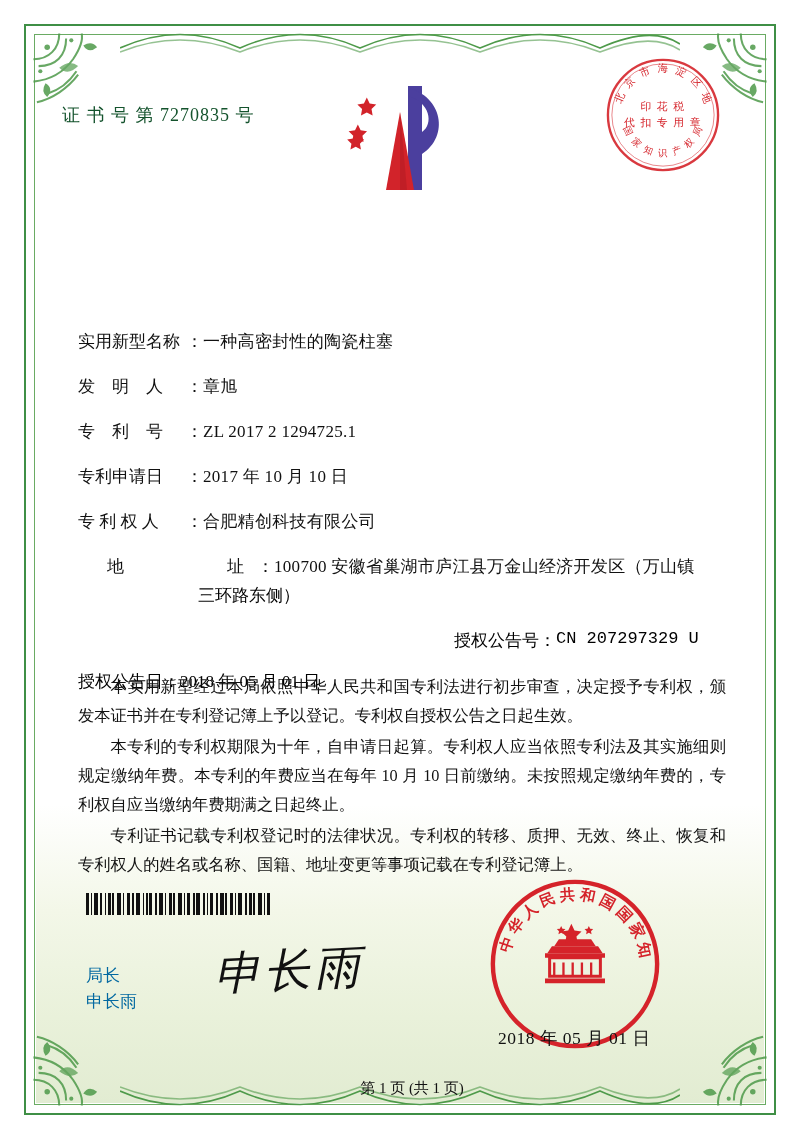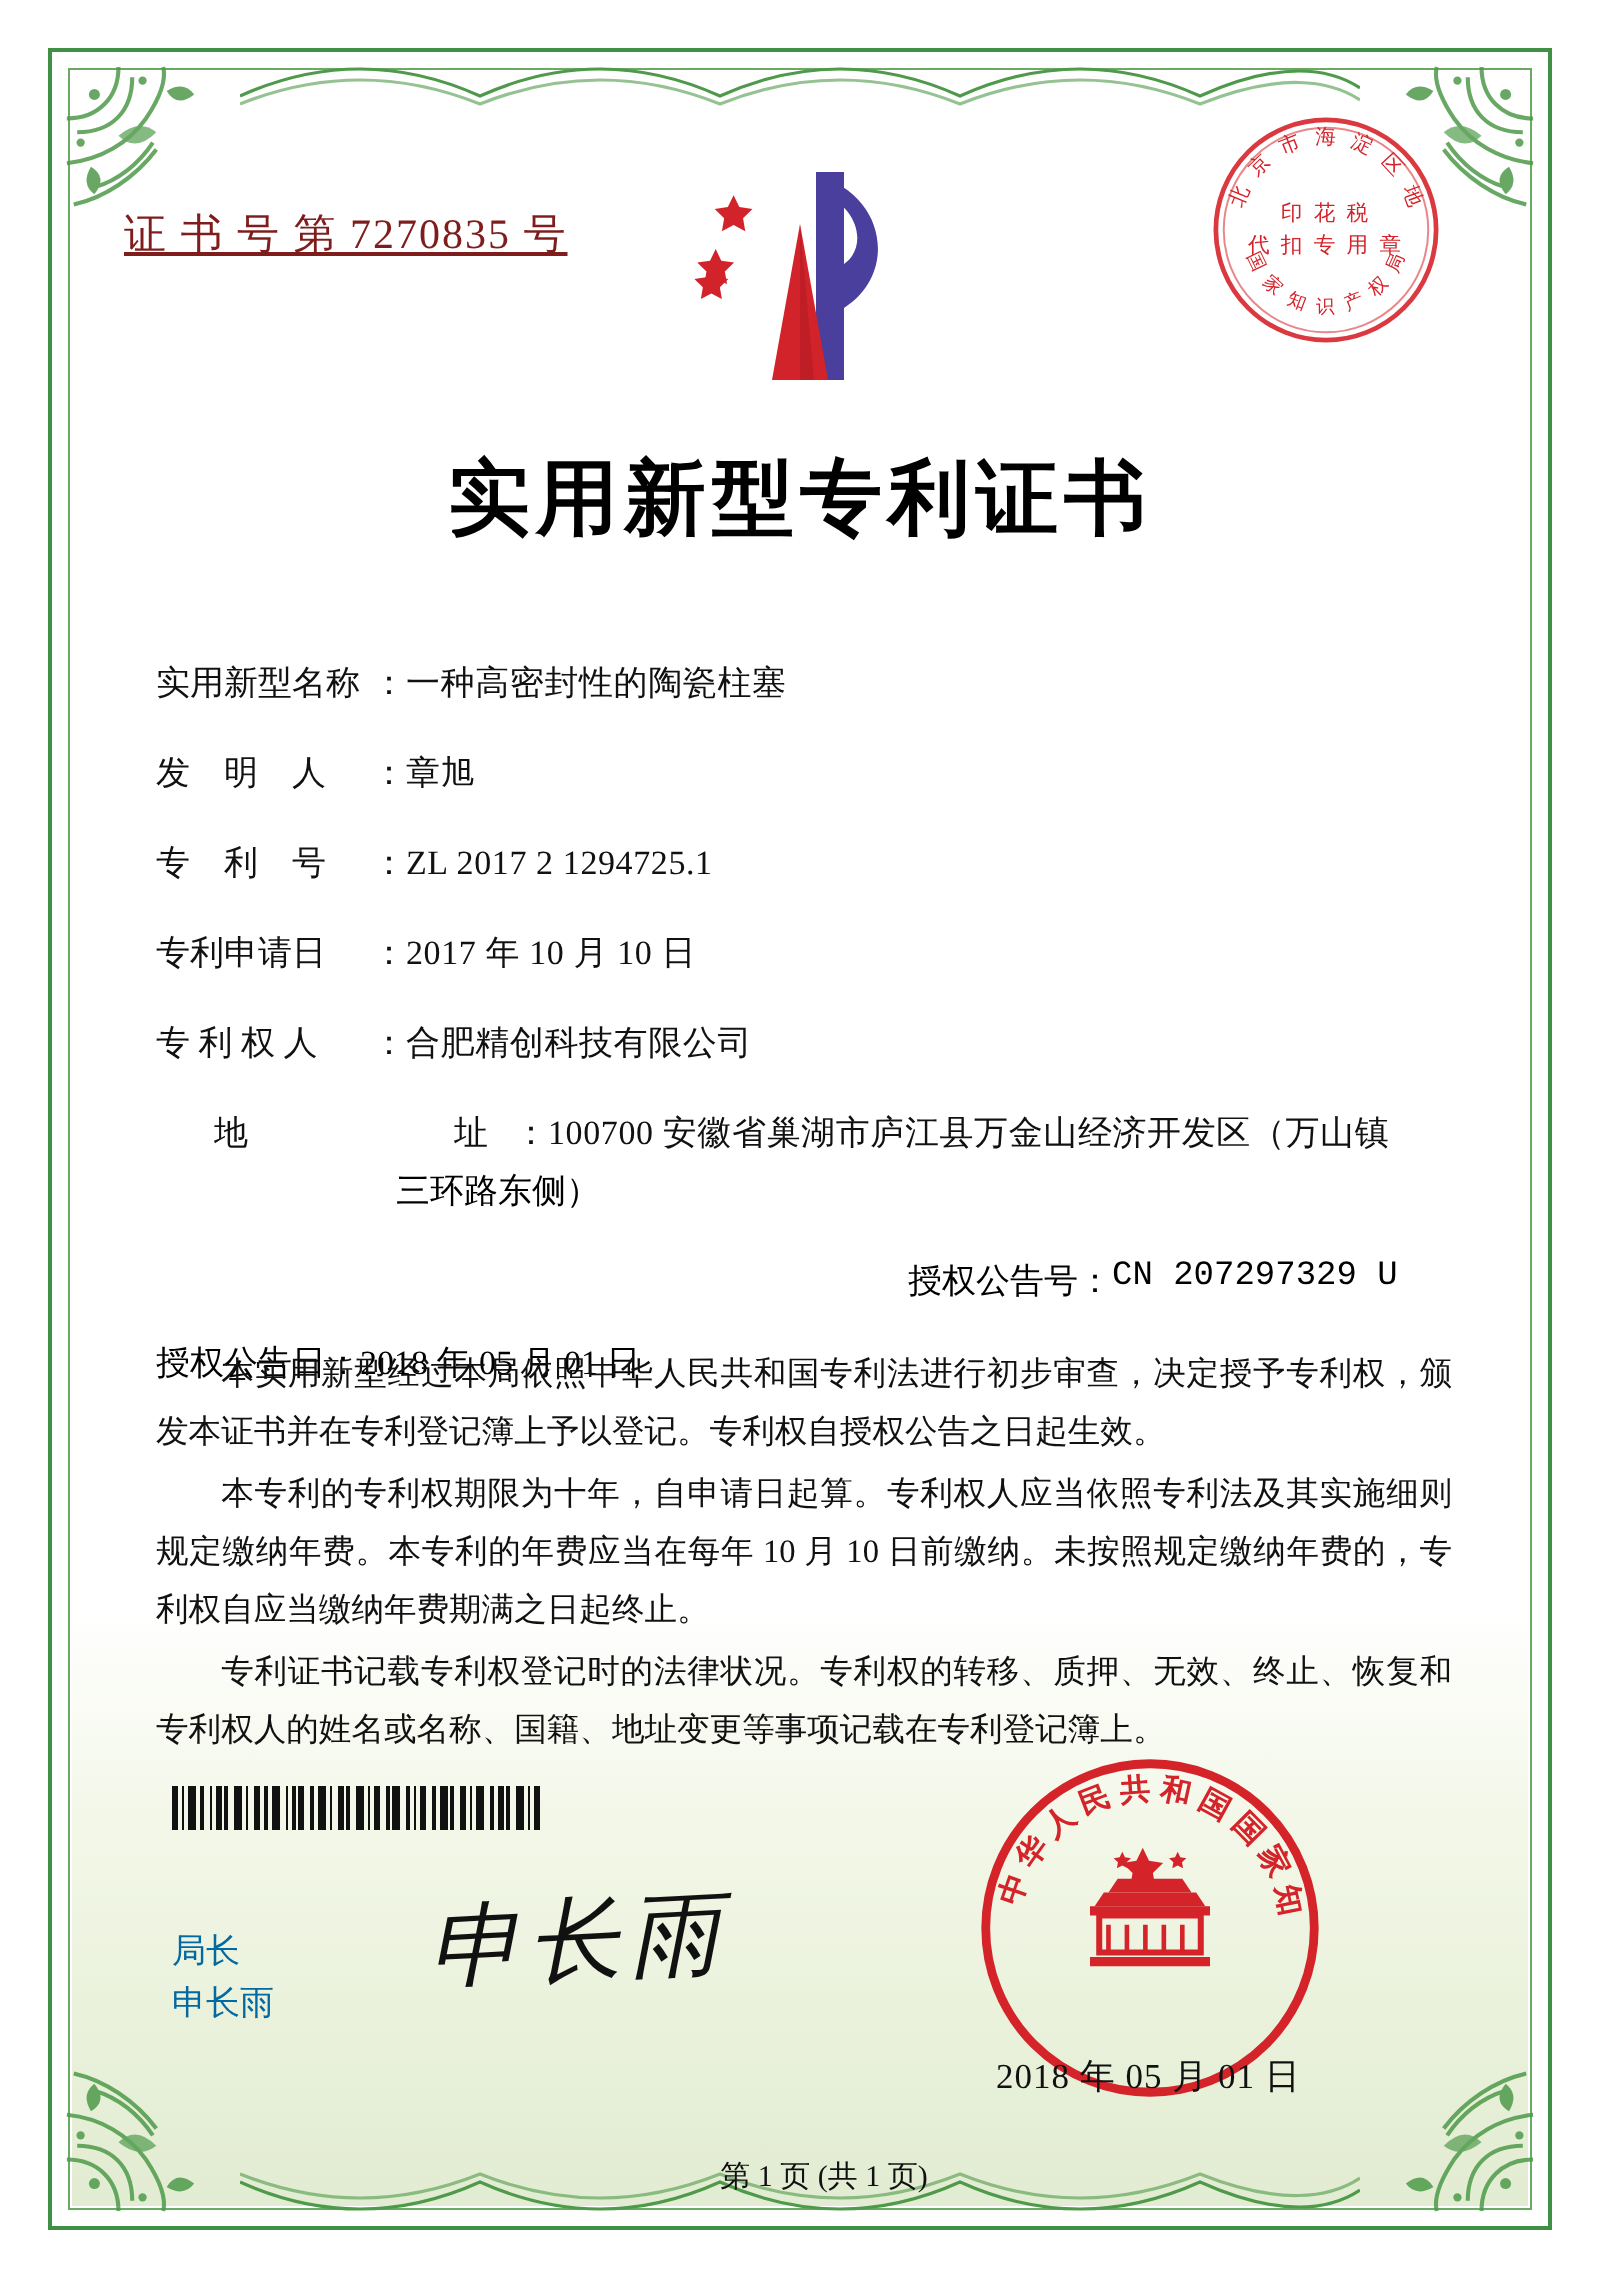--- a/index.html
+++ b/index.html
@@ -59,25 +59,24 @@
     position: absolute;
     left: 120px; bottom: 28px;
     width: 560px; height: 26px;
     transform: scaleY(-1);
   }
 
   
   .cert-no {
     position: absolute;
     left: 62px; top: 103px;
-    font-size: 21px;
+    font-size: 18px;
     letter-spacing: 1px;
-    color: #7f1d1d;
+    color: #14532d;
     white-space: nowrap;
-    text-decoration: underline;
   }
   .logo {
     position: absolute;
     left: 338px; top: 78px;
     width: 124px; height: 122px;
   }
   .title {
     position: absolute;
     left: 0; right: 0; top: 222px;
     text-align: center;
@@ -323,21 +322,20 @@
     <text font-size="10.5" fill="#d5232a" font-family="'Liberation Serif',serif" letter-spacing="2.2">
       <textPath href="#arcTop" startOffset="8%">北 京 市 海 淀 区 地 方 税 务 局</textPath>
     </text>
     <text font-size="9.5" fill="#d5232a" font-family="'Liberation Serif',serif" letter-spacing="2">
       <textPath href="#arcBot" startOffset="10%">国 家 知 识 产 权 局</textPath>
     </text>
     <text x="60" y="55" text-anchor="middle" font-size="11" fill="#d5232a" font-family="'Liberation Serif',serif" letter-spacing="1.5">印 花 税</text>
     <text x="60" y="71" text-anchor="middle" font-size="11" fill="#d5232a" font-family="'Liberation Serif',serif" letter-spacing="1.5">代 扣 专 用 章</text>
   </svg>
 
-  <div class="title">实用新型专利证书</div>
 
   <div class="fields">
 
     <div class="field-row">
       <span class="field-label">实用新型名称</span>
       <span class="field-colon">：</span>
       <span class="field-value">一种高密封性的陶瓷柱塞</span>
     </div>
 
     <div class="field-row">

